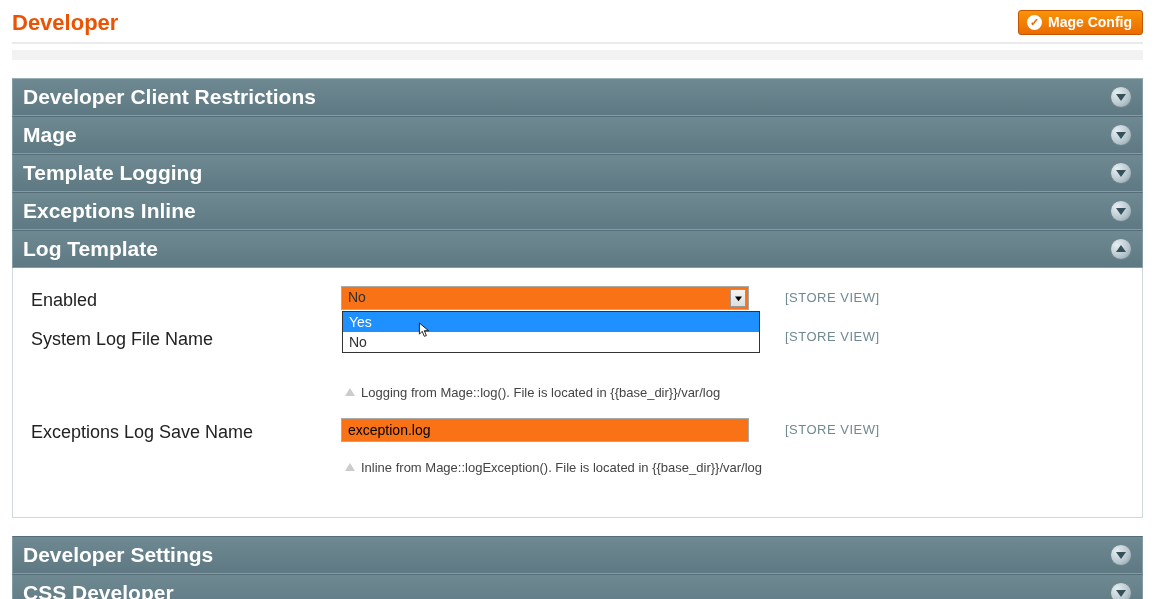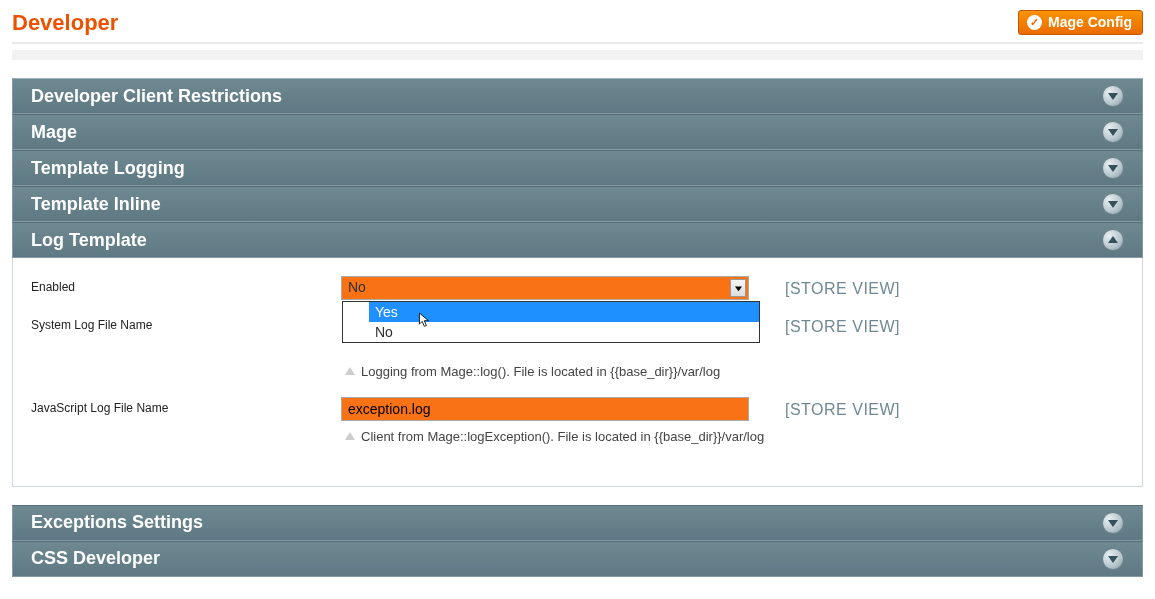--- a/index.html
+++ b/index.html
@@ -52,22 +52,22 @@
   .hr2 {
     height: 10px;
     background: #f2f2f2;
     margin-bottom: 18px;
   }
 
   .section-bar {
     background: linear-gradient(#6f8992, #5e7983);
     color: #fff;
     font-weight: bold;
-    font-size: 18px;
-    padding: 6px 18px;
+    font-size: 21px;
+    padding: 6px 10px;
     border: 1px solid #849ba4;
     border-top-color: #9ab0b8;
     display: flex;
     align-items: center;
     justify-content: space-between;
     cursor: pointer;
   }
   .section-bar + .section-bar,
   .gap + .section-bar,
   .panel-body + .section-bar { border-top: 1px solid #556e78; }
@@ -85,51 +85,51 @@
   .panel-body {
     border: 1px solid #cfd8dc;
     border-top: none;
     background: #fff;
     padding: 18px 18px 24px 18px;
   }
 
   .form-table { display: table; width: 100%; }
   .form-row { display: table-row; }
   .form-row > div { display: table-cell; vertical-align: top; padding-bottom: 14px; }
-  .col-label { width: 310px; padding-top: 4px; color: #222; font-size: 12px; }
+  .col-label { width: 310px; padding-top: 4px; color: #222; font-size: 18px; }
   .col-field { width: 430px; position: relative; }
-  .col-scope { color: #6f8992; font-size: 16px; padding-left: 14px; padding-top: 4px; white-space: nowrap; letter-spacing: 0.5px; }
+  .col-scope { color: #6f8992; font-size: 13px; padding-left: 14px; padding-top: 4px; white-space: nowrap; letter-spacing: 0.5px; }
 
   .select-box, .text-input {
     width: 408px; height: 24px; border: 1px solid #aaa;
     background: #f97316; padding: 2px 22px 2px 6px; font-size: 14px; font-family: inherit;
     position: relative;
     display: block;
   }
   .select-box { cursor: pointer; }
   .select-box .sel-arrow {
     position: absolute; right: 2px; top: 2px; width: 16px; height: 18px;
     background: linear-gradient(#f5f5f5, #ddd); border: 1px solid #999;
     display: inline-flex; align-items: center; justify-content: center;
   }
   .select-box .sel-arrow svg { width: 7px; height: 7px; }
 
   .dropdown-list {
     position: absolute; left: 0; top: 24px; width: 418px;
-    border: 1px solid #333; background: #fff; z-index: 10; padding-left: 26px;
+    border: 1px solid #333; background: #fff; z-index: 10;
   }
   .dropdown-list .opt {
     padding: 2px 6px; font-size: 14px; cursor: pointer;
   }
   .dropdown-list .opt.highlight {
     background: #1e90ff; color: #fff;
   }
 
   .hint {
-    font-size: 13px; color: #444; margin-top: 6px; line-height: 1.6;
+    font-size: 13px; color: #444; margin-top: 16px; line-height: 1.6;
     padding-left: 4px;
   }
   .hint .tri {
     display: inline-block; width: 0; height: 0;
     border-left: 5px solid transparent; border-right: 5px solid transparent;
     border-bottom: 8px solid #ccc; margin-right: 6px; position: relative; top: -1px;
   }
 
   .cursor {
     position: absolute; width: 14px; height: 18px; pointer-events: none; z-index: 20;
@@ -168,21 +168,21 @@
 </div>
 <div class="section-bar">
   <span>Template Logging</span>
   <span class="toggle down">
     <svg viewBox="0 0 10 10">
         <polygon points="0,2 10,2 5,9" fill="#34505b"></polygon>
       </svg>
   </span>
 </div>
 <div class="section-bar">
-  <span>Template Inline</span>
+  <span>Exceptions Inline</span>
   <span class="toggle down">
     <svg viewBox="0 0 10 10">
         <polygon points="0,2 10,2 5,9" fill="#34505b"></polygon>
       </svg>
   </span>
 </div>
 
 <div class="section-bar">
   <span>Log Template</span>
   <span class="toggle up">
@@ -223,37 +223,37 @@
       <div class="col-field">
         <div style="height:42px"></div>
         <div class="hint">
           <span class="tri"></span><span>Logging from Mage::log(). File is located in {{base_dir}}/var/log</span>
         </div>
       </div>
       <div class="col-scope">[STORE VIEW]</div>
     </div>
 
     <div class="form-row">
-      <div class="col-label">JavaScript Log File Name</div>
+      <div class="col-label">Exceptions Log Save Name</div>
       <div class="col-field">
         <input type="text" class="text-input" value="exception.log" style="">
         <div class="hint">
-          <span class="tri"></span><span>Client from Mage::logException(). File is located in {{base_dir}}/var/log</span>
+          <span class="tri"></span><span>Inline from Mage::logException(). File is located in {{base_dir}}/var/log</span>
         </div>
       </div>
       <div class="col-scope">[STORE VIEW]</div>
     </div>
 
   </div>
 </div>
 
 <div class="gap"></div>
 
 <div class="section-bar">
-  <span>Exceptions Settings</span>
+  <span>Developer Settings</span>
   <span class="toggle down">
     <svg viewBox="0 0 10 10">
         <polygon points="0,2 10,2 5,9" fill="#34505b"></polygon>
       </svg>
   </span>
 </div>
 <div class="section-bar">
   <span>CSS Developer</span>
   <span class="toggle down">
     <svg viewBox="0 0 10 10">

